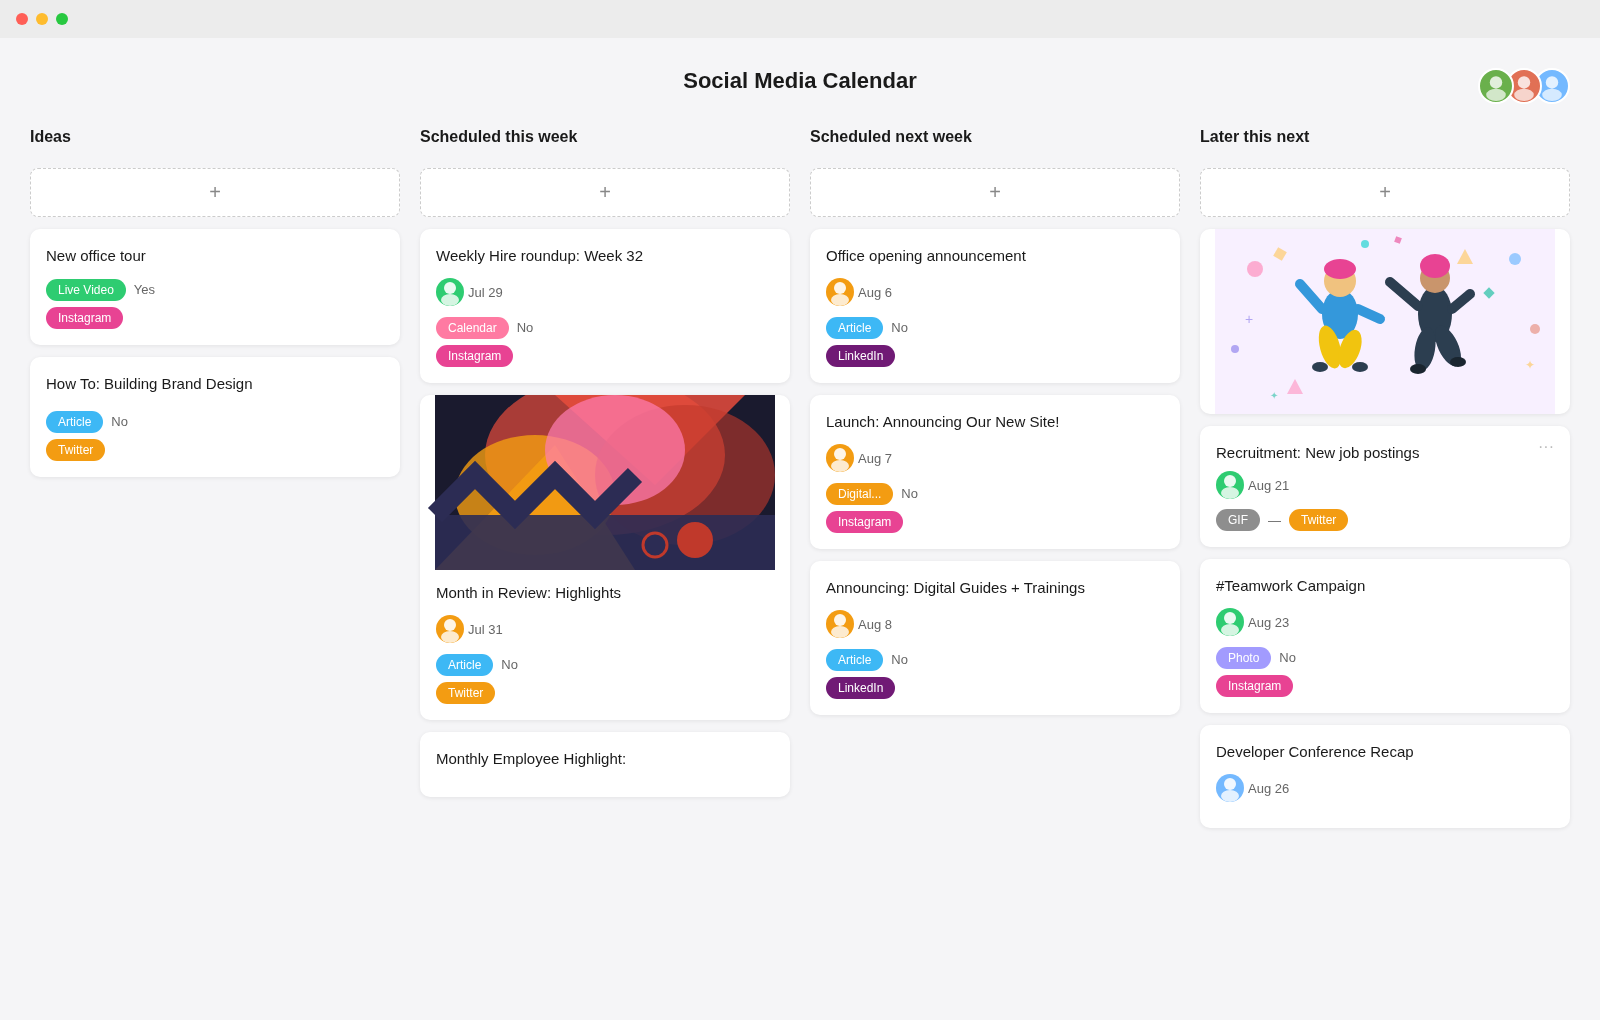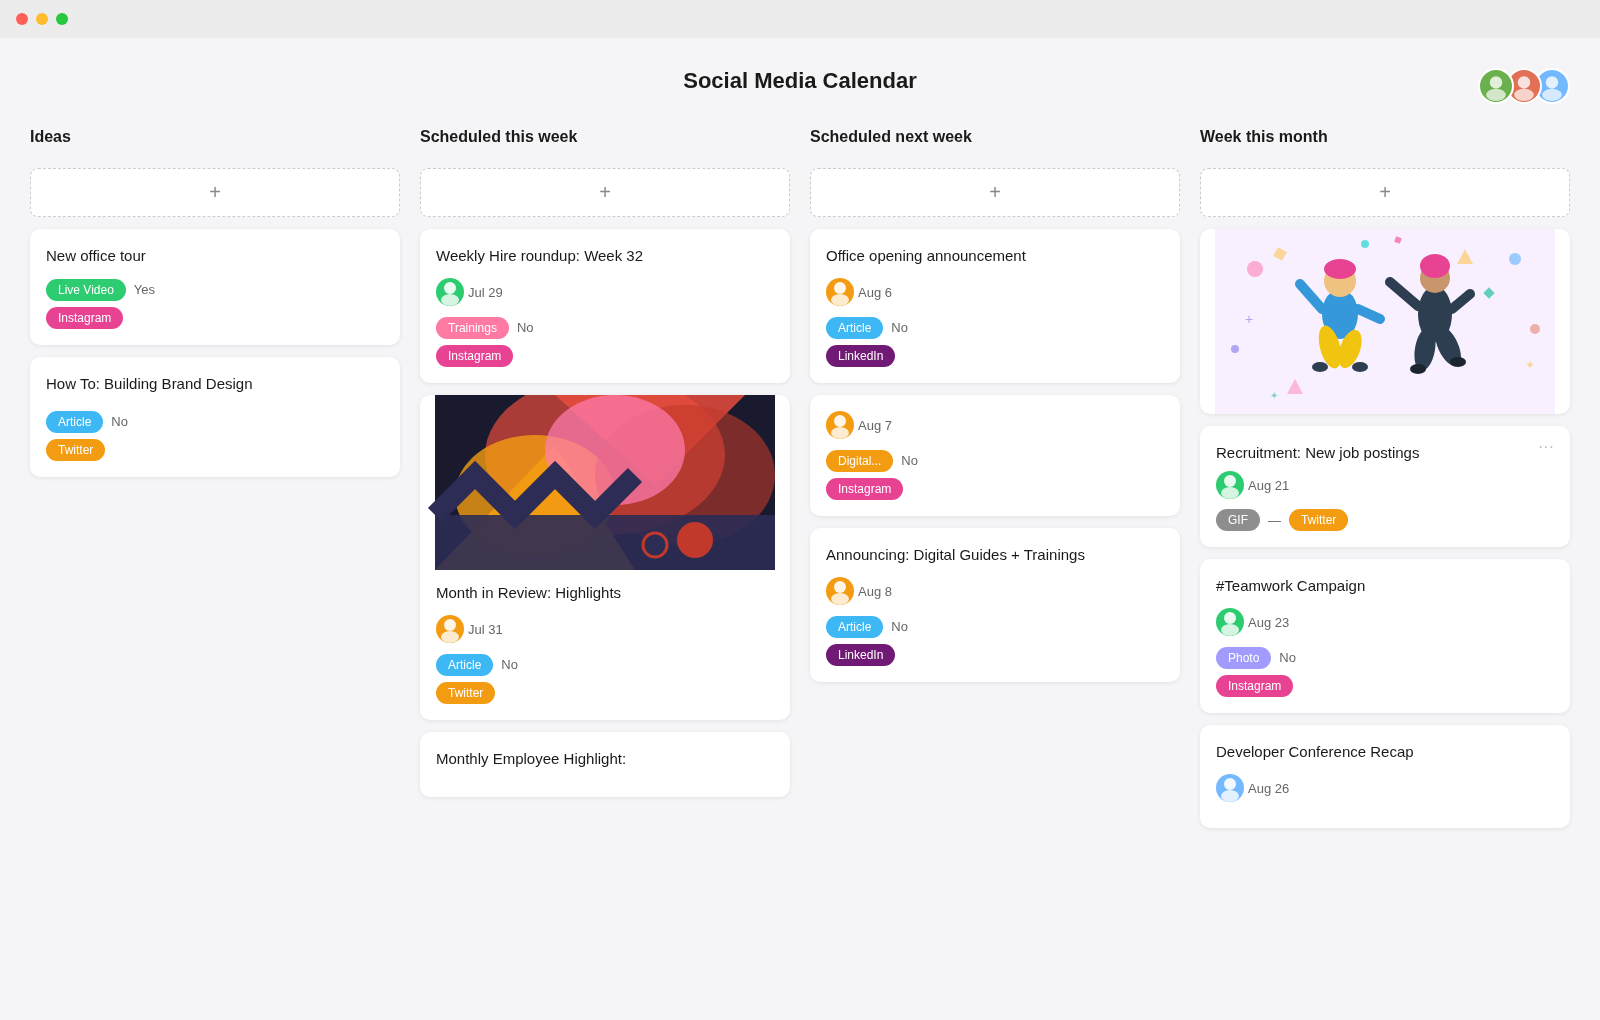--- a/index.html
+++ b/index.html
@@ -247,21 +247,21 @@
         <div class="card-meta">
           <div class="meta-avatar" style="background:#2ecc71; display:flex;align-items:center;justify-content:center;">
             <svg width="28" height="28" viewBox="0 0 28 28">
                 <circle cx="14" cy="10" r="6" fill="#fff" opacity="0.9"></circle>
                 <ellipse cx="14" cy="22" rx="9" ry="6" fill="#fff" opacity="0.8"></ellipse>
               </svg>
           </div>
           <span class="meta-date">Jul 29</span>
         </div>
         <div class="tags-row">
-          <span class="tag tag-carousel">Trainings</span>
+          <span class="tag tag-carousel">Calendar</span>
           <span class="tag-no">No</span>
         </div>
         <div class="tags-row">
           <span class="tag tag-instagram">Instagram</span>
         </div>
       </div>
 
       <div class="card" style="padding:0; overflow:hidden;">
         <div class="card-image" style="margin:0; border-radius:10px 10px 0 0; height:175px;">
           
@@ -328,20 +328,21 @@
         <div class="tags-row">
           <span class="tag tag-article">Article</span>
           <span class="tag-no">No</span>
         </div>
         <div class="tags-row">
           <span class="tag tag-linkedin">LinkedIn</span>
         </div>
       </div>
 
       <div class="card">
+        <div class="card-title">Launch: Announcing Our New Site!</div>
         <div class="card-meta">
           <div class="meta-avatar" style="background:#f39c12; display:flex;align-items:center;justify-content:center;">
             <svg width="28" height="28" viewBox="0 0 28 28">
                 <circle cx="14" cy="10" r="6" fill="#fff" opacity="0.9"></circle>
                 <ellipse cx="14" cy="22" rx="9" ry="6" fill="#fff" opacity="0.8"></ellipse>
               </svg>
           </div>
           <span class="meta-date">Aug 7</span>
         </div>
         <div class="tags-row">
@@ -368,21 +369,21 @@
           <span class="tag tag-article">Article</span>
           <span class="tag-no">No</span>
         </div>
         <div class="tags-row">
           <span class="tag tag-linkedin">LinkedIn</span>
         </div>
       </div>
     </div>
 
     <div class="column">
-      <div class="column-header">Week this month</div>
+      <div class="column-header">Later this next</div>
       <button class="add-btn">+</button>
 
       <div class="illustration-card">
         <div class="illustration-area">
           
           <svg width="100%" height="185" viewBox="0 0 340 185" xmlns="http://www.w3.org/2000/svg">
             <rect width="340" height="185" fill="#f8f0ff"></rect>
 
             <circle cx="40" cy="40" r="8" fill="#ff7eb3" opacity="0.6"></circle>
             <circle cx="300" cy="30" r="6" fill="#74b9ff" opacity="0.7"></circle>

